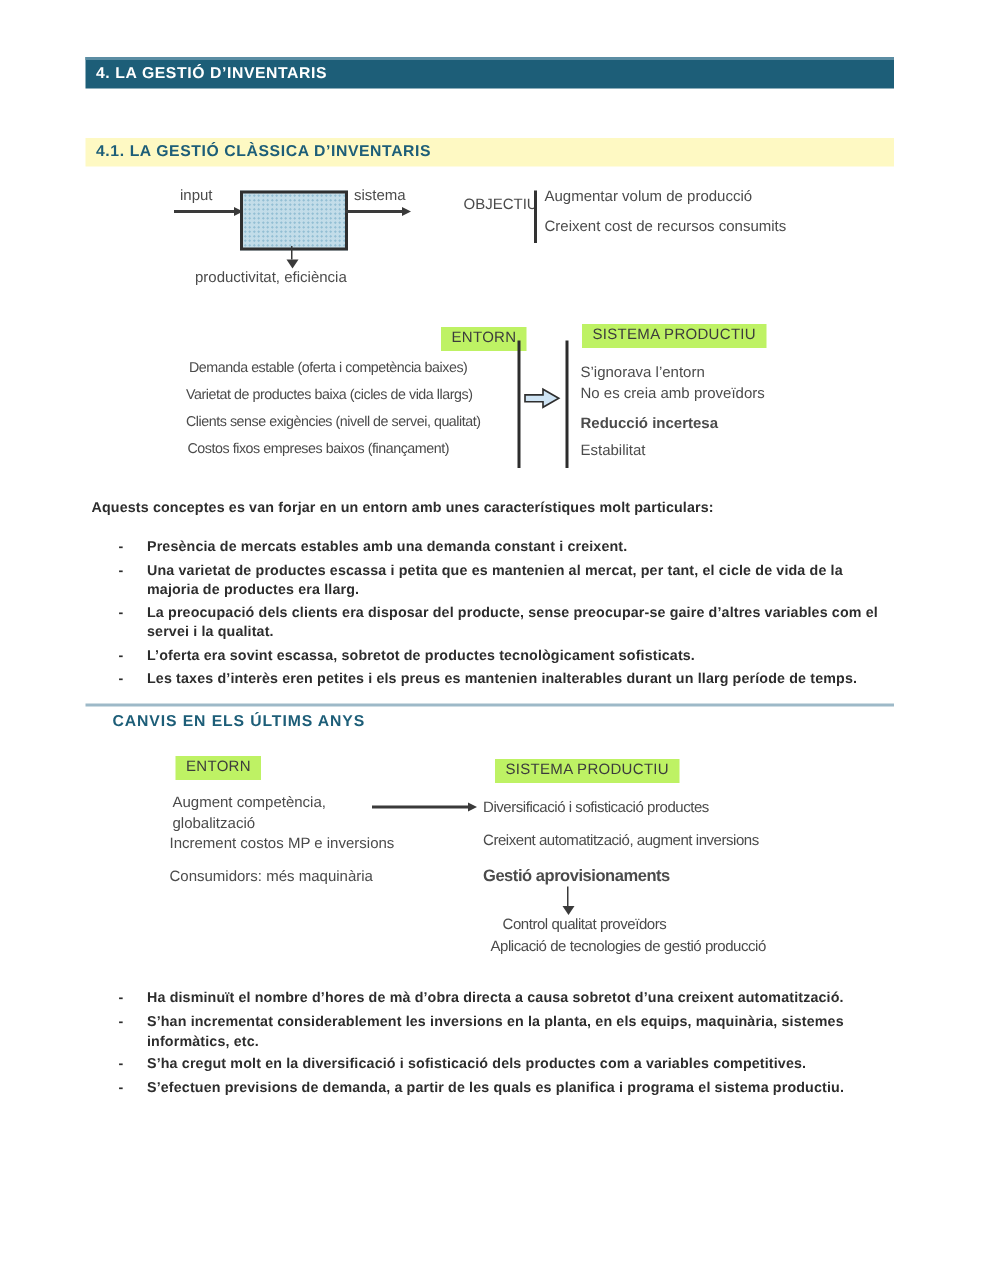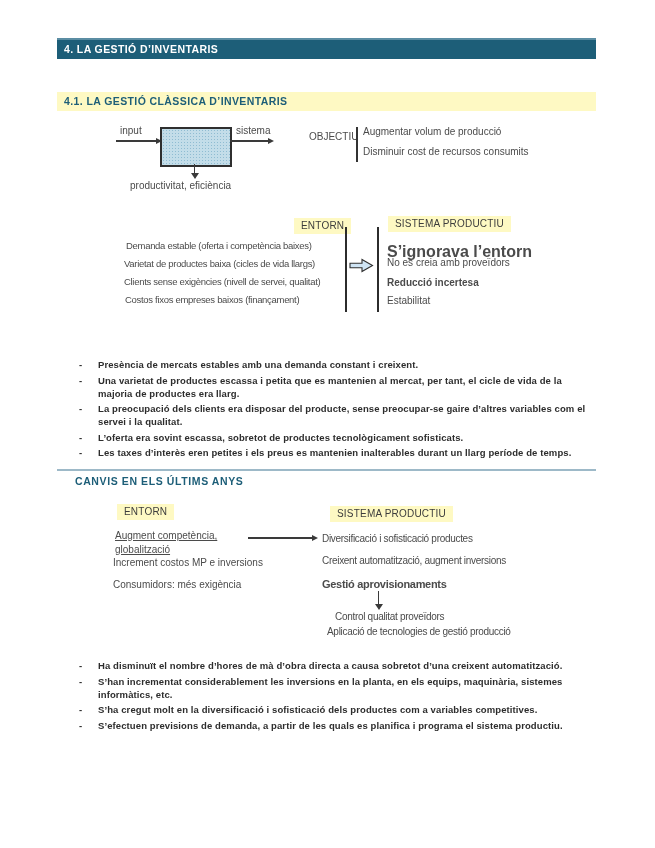--- a/index.html
+++ b/index.html
@@ -52,39 +52,39 @@
   .varrow .vline { width:1.2px; flex:1; background:#3a3a3a; }
   .varrow .vhead {
     width:0; height:0; border-top:6px solid #3a3a3a;
     border-left:4px solid rgba(0,0,0,0); border-right:4px solid rgba(0,0,0,0);
   }
   .vbar { position:absolute; width:1.5px; background:#2c2c2c; }
   .objline { position:absolute; left:356px; top:127px; width:1.5px; height:35px; background:#333333; }
   .blockarrow { position:absolute; left:349px; top:258px; }
   
   .tag {
-    position:absolute; background:#fef9c3; color:#3c3c3c;
+    position:absolute; background:#bef264; color:#3c3c3c;
     font-size:10px; padding:2px 7px 3px 7px; white-space:nowrap; letter-spacing:0.2px;
   }
   
   .intro {
     position:absolute; left:61px; top:333px; width:535px;
     font-weight:bold; font-size:9.5px; color:#2d2d2d; letter-spacing:0.1px;
   }
   .bullets { position:absolute; left:79px; width:520px; }
   .bullets .b-item { display:flex; margin-bottom:2.5px; }
   .bullets .dash {
     width:19px; flex:none; font-weight:bold; font-size:9.5px; color:#2d2d2d; line-height:13px;
   }
   .bullets .txt {
     flex:1; font-weight:bold; font-size:9.5px; color:#2d2d2d; line-height:13px;
     letter-spacing:0.1px;
   }
   
-  .wrapitem { white-space:normal; width:142px; line-height:13.5px;text-decoration:underline; }
+  .wrapitem { white-space:normal; width:142px; line-height:13.5px; }
 </style>
 </head>
 <body>
 
 <div id="page">
 
   <div class="h-bar h1-bar">
     <span>4. LA GESTIÓ D’INVENTARIS</span>
   </div>
 
@@ -105,43 +105,44 @@
   <div class="t" style="left:236px;top:125px;">sistema</div>
   <div class="varrow" style="left:190px;top:164px;height:15px;">
       <i class="vline"></i>
       <i class="vhead"></i>
     </div>
   <div class="t" style="left:130px;top:180px;">productivitat, eficiència</div>
 
   <div class="t" style="left:309px;top:131px;">OBJECTIU</div>
   <div class="objline"></div>
   <div class="t" style="left:363px;top:126px;">Augmentar volum de producció</div>
-  <div class="t" style="left:363px;top:146px;">Disminuir cost de recursos consumits</div>
+  <div class="t" style="left:363px;top:146px;">Creixent cost de recursos consumits</div>
 
   <div class="tag" style="left:294px;top:218px;">ENTORN</div>
   <div class="tag" style="left:388px;top:216px;">SISTEMA PRODUCTIU</div>
 
   <div class="t t-sm" style="left:126px;top:240px;">Demanda estable (oferta i competència baixes)</div>
   <div class="t t-sm" style="left:124px;top:258px;">Varietat de productes baixa (cicles de vida llargs)</div>
   <div class="t t-sm" style="left:124px;top:276px;">Clients sense exigències (nivell de servei, qualitat)</div>
   <div class="t t-sm" style="left:125px;top:294px;">Costos fixos empreses baixos (finançament)</div>
 
   <div class="vbar" style="left:345px;top:227px;height:85px;"></div>
   <div class="blockarrow">
     <svg width="25" height="15" viewBox="0 0 25 15">
       <polygon points="1,5.2 13,5.2 13,1.5 23.5,7.5 13,13.5 13,9.8 1,9.8" fill="#cfe4f4" stroke="#2f2f2f" stroke-width="1.1"></polygon>
     </svg>
   </div>
   <div class="vbar" style="left:377px;top:227px;height:85px;"></div>
 
-  <div class="t" style="left:387px;top:243px;font-size:16px;font-weight:bold;">S’ignorava l’entorn</div>
+  <div class="t" style="left:387px;top:243px;font-size:10px;">S’ignorava l’entorn</div>
   <div class="t" style="left:387px;top:257px;font-size:10px;">No es creia amb proveïdors</div>
   <div class="t" style="left:387px;top:277px;font-size:10px;font-weight:bold;">Reducció incertesa</div>
   <div class="t" style="left:387px;top:295px;font-size:10px;">Estabilitat</div>
 
+  <div class="intro">Aquests conceptes es van forjar en un entorn amb unes característiques molt particulars:</div>
 
   <div class="bullets" style="top:358px;">
     <div class="b-item">
       <span class="dash">-</span>
       <span class="txt">Presència de mercats estables amb una demanda constant i creixent.</span>
     </div>
     <div class="b-item">
       <span class="dash">-</span>
       <span class="txt">Una varietat de productes escassa i petita que es mantenien al mercat, per tant, el cicle de vida de la majoria de productes era llarg.</span>
     </div>
@@ -160,21 +161,21 @@
   </div>
 
   <div class="divider"></div>
   <div class="h3-title">CANVIS EN ELS ÚLTIMS ANYS</div>
 
   <div class="tag" style="left:117px;top:504px;">ENTORN</div>
   <div class="tag" style="left:330px;top:506px;">SISTEMA PRODUCTIU</div>
 
   <div class="t wrapitem" style="left:115px;top:529px;">Augment competència, globalització</div>
   <div class="t" style="left:113px;top:557px;">Increment costos MP e inversions</div>
-  <div class="t" style="left:113px;top:579px;">Consumidors: més exigència</div>
+  <div class="t" style="left:113px;top:579px;">Consumidors: més maquinària</div>
 
   <div class="harrow" style="left:248px;top:534px;width:70px;">
       <i class="hline"></i>
       <i class="hhead"></i>
     </div>
 
   <div class="t t-sm" style="left:322px;top:533px;font-size:10px;">Diversificació i sofisticació productes</div>
   <div class="t t-sm" style="left:322px;top:555px;font-size:10px;">Creixent automatització, augment inversions</div>
   <div class="t t-sm" style="left:322px;top:578px;font-size:11px;font-weight:bold;">Gestió aprovisionaments</div>
 

